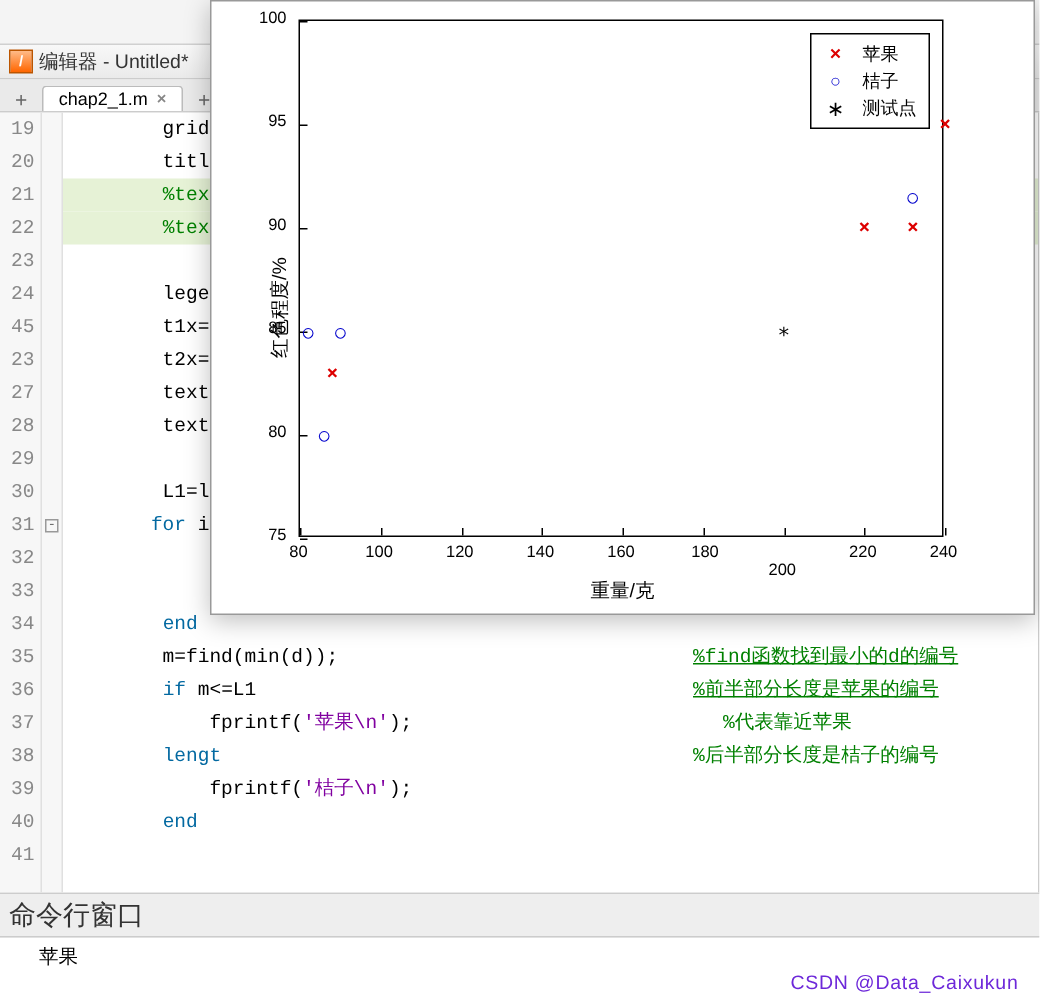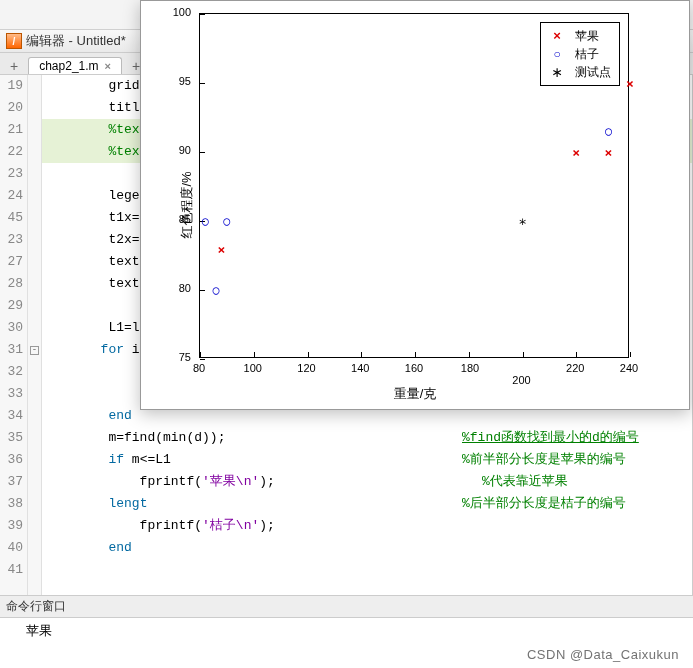--- a/index.html
+++ b/index.html
@@ -91,21 +91,21 @@
   .kw { color:#0369a1; }
   .str { color:#8000a0; }
   .cmt { color:#008000; }
   .fold-box {
     display:inline-block;width:9px;height:9px;border:1px solid #999;
     line-height:7px;font-size:9px;text-align:center;color:#666;
     position:relative;top:-1px;
   }
   .cmd-label {
     background:#eee;border-top:1px solid #ccc;border-bottom:1px solid #ccc;
-    padding:2px 6px;font-size:12px;color:#333;
+    padding:2px 6px;font-size:18px;color:#333;
   }
   .cmd-body {
     font-family: Consolas, "Courier New", monospace;
     font-size:13px;
     padding:4px 8px;
   }
   .cmd-prompt-row { display:flex;align-items:center;gap:4px;border-top:1px solid #eee;padding-top:2px;margin-top:4px;}
   .fx { font-style:italic;font-family:serif;color:#444;font-size:13px;width:18px;text-align:center; }
 
   
@@ -131,21 +131,21 @@
   .legend {
     position:absolute; right:8px; top:8px;
     background:#fff; border:1px solid #000;
     font-size:12px; padding:4px 8px;
   }
   .legend div { display:flex; align-items:center; gap:10px; line-height:18px;}
   .legend .sym { width:16px; text-align:center; }
 
   .watermark {
     position:absolute; right:14px; bottom:6px;
-    color:#737373; font-size:13px; letter-spacing:.5px;
+    color:#6d28d9; font-size:13px; letter-spacing:.5px;
   }
   .sidecmt { position:absolute; white-space:pre; }
 </style>
 </head>
 <body>
 
 <div class="toolbar-strip"></div>
 
 <div class="editor-titlebar">
   <span class="icon-box">/</span>
@@ -223,21 +223,21 @@
       <div class="row"><span>        t2x=mean</span></div>
       <div class="row"><span>        text(t1x,</span></div>
       <div class="row"><span>        text(t2x,</span></div>
       <div class="row"><span></span></div>
       <div class="row"><span>        L1=lengt</span></div>
       <div class="row"><span>       </span><span class="kw">for</span><span> i=1:L</span></div>
       <div class="row"><span>            d(i)=</span></div>
       <div class="row"><span>            d(i+L</span></div>
       <div class="row"><span>        </span><span class="kw">end</span></div>
       <div class="row" style="position: relative;"><span>        m=find(min(d));</span><span class="cmt sidecmt" style="left: 420px; text-decoration: underline;">%find函数找到最小的d的编号</span></div>
-      <div class="row" style="position: relative;"><span>        </span><span class="kw">if</span><span> m&lt;=L1</span><span class="cmt sidecmt" style="left: 420px;">%前半部分长度是苹果的编号</span></div>
+      <div class="row" style="position: relative;"><span>        </span><span class="kw">if</span><span> m&lt;=L1</span><span class="cmt sidecmt" style="left: 420px; text-decoration: underline;">%前半部分长度是苹果的编号</span></div>
       <div class="row" style="position: relative;"><span>            fprintf(</span><span class="str">'苹果\n'</span><span>);</span><span class="cmt sidecmt" style="left: 440px;">%代表靠近苹果</span></div>
       <div class="row" style="position: relative;"><span>        </span><span class="kw">lengt</span><span class="cmt sidecmt" style="left: 420px; text-align: right;">%后半部分长度是桔子的编号</span></div>
       <div class="row"><span>            fprintf(</span><span class="str">'桔子\n'</span><span>);</span></div>
       <div class="row"><span>        </span><span class="kw">end</span></div>
       <div class="row"><span></span></div>
     </div>
 </div>
 
 <div class="cmd-label">命令行窗口</div>
 <div class="cmd-body">

